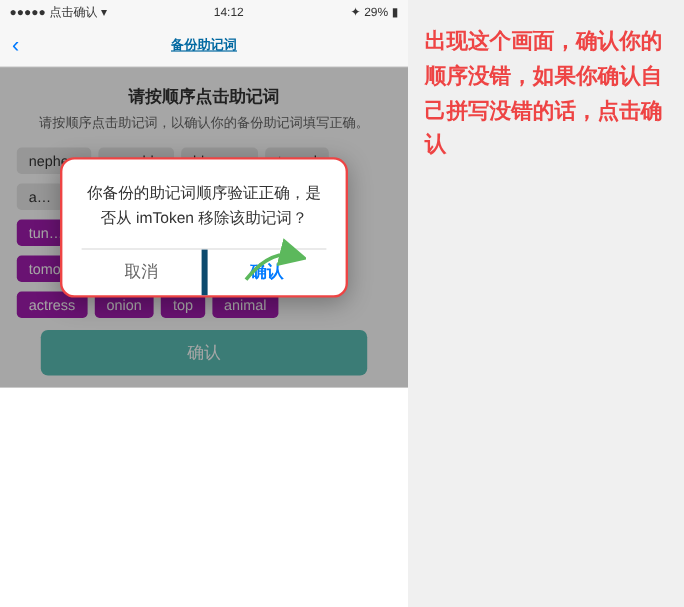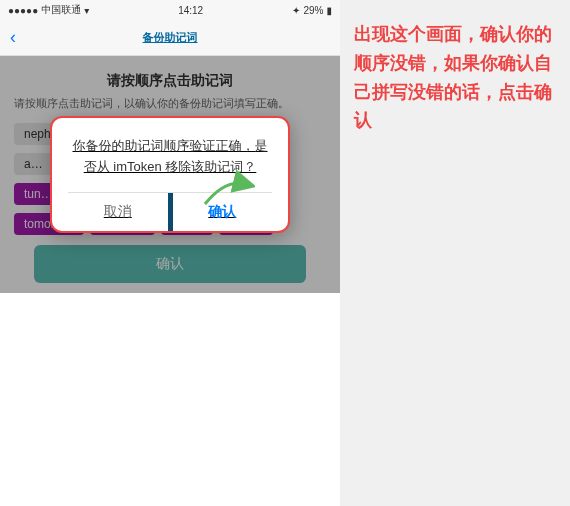--- a/index.html
+++ b/index.html
@@ -68,20 +68,21 @@
     .page-heading {
       text-align: center;
       font-size: 14px;
       font-weight: 600;
       color: #333;
       margin-bottom: 6px;
     }
     .page-desc {
       font-size: 11px;
       color: #666;
+      text-align: center;
       margin-bottom: 12px;
       line-height: 1.4;
     }
 
     
     .word-row {
       display: flex;
       gap: 6px;
       margin-bottom: 8px;
       flex-wrap: wrap;
@@ -101,21 +102,20 @@
 
     
     .overlay-dim {
       position: absolute;
       top: 0; left: 0; right: 0; bottom: 0;
       background: rgba(0,0,0,0.35);
       z-index: 10;
       display: flex;
       align-items: center;
       justify-content: center;
-      text-decoration: underline;
     }
 
     
     .dialog {
       background: #fff;
       border-radius: 12px;
       width: 240px;
       padding: 18px 16px 0;
       box-shadow: 0 4px 20px rgba(0,0,0,0.3);
       border: 2px solid #e44;
@@ -187,21 +187,21 @@
     }
   </style>
 </head>
 <body>
 
 <div class="phone-frame">
 
   <div class="status-bar">
     <div class="status-left">
       <span>●●●●●</span>
-      <span>中国联通</span>
+      <span>点击确认</span>
       <span>▾</span>
     </div>
     <span>14:12</span>
     <div class="status-right">
       <span>✦</span>
       <span>29%</span>
       <span>▮</span>
     </div>
   </div>
 
@@ -229,20 +229,26 @@
       <span class="word-chip teal">tun…</span>
     </div>
 
     <div class="word-row">
       <span class="word-chip teal">tomorrow</span>
       <span class="word-chip teal">blossom</span>
       <span class="word-chip teal">nation</span>
       <span class="word-chip teal">switch</span>
     </div>
 
+    <div class="word-row">
+      <span class="word-chip teal">actress</span>
+      <span class="word-chip teal">onion</span>
+      <span class="word-chip teal">top</span>
+      <span class="word-chip teal">animal</span>
+    </div>
 
     <div class="bottom-btn">确认</div>
 
     <div class="overlay-dim">
       <div class="dialog">
         <div class="dialog-text">你备份的助记词顺序验证正确，是否从 imToken 移除该助记词？</div>
         <div class="dialog-buttons">
           <div class="dialog-btn cancel">取消</div>
           <div class="dialog-btn confirm">确认</div>
         </div>

